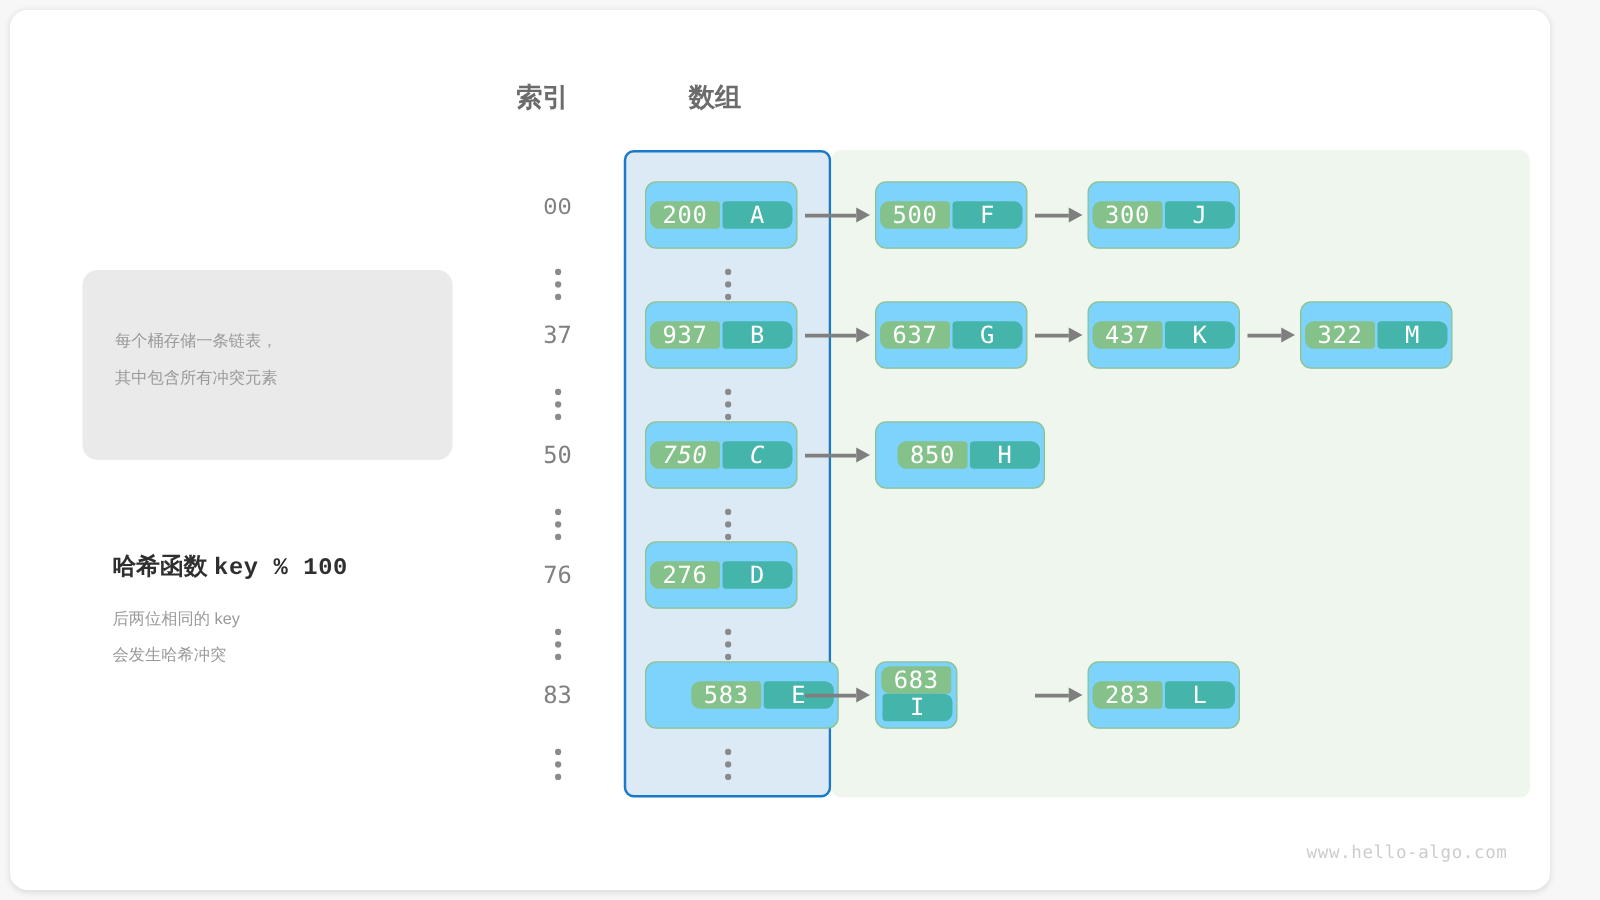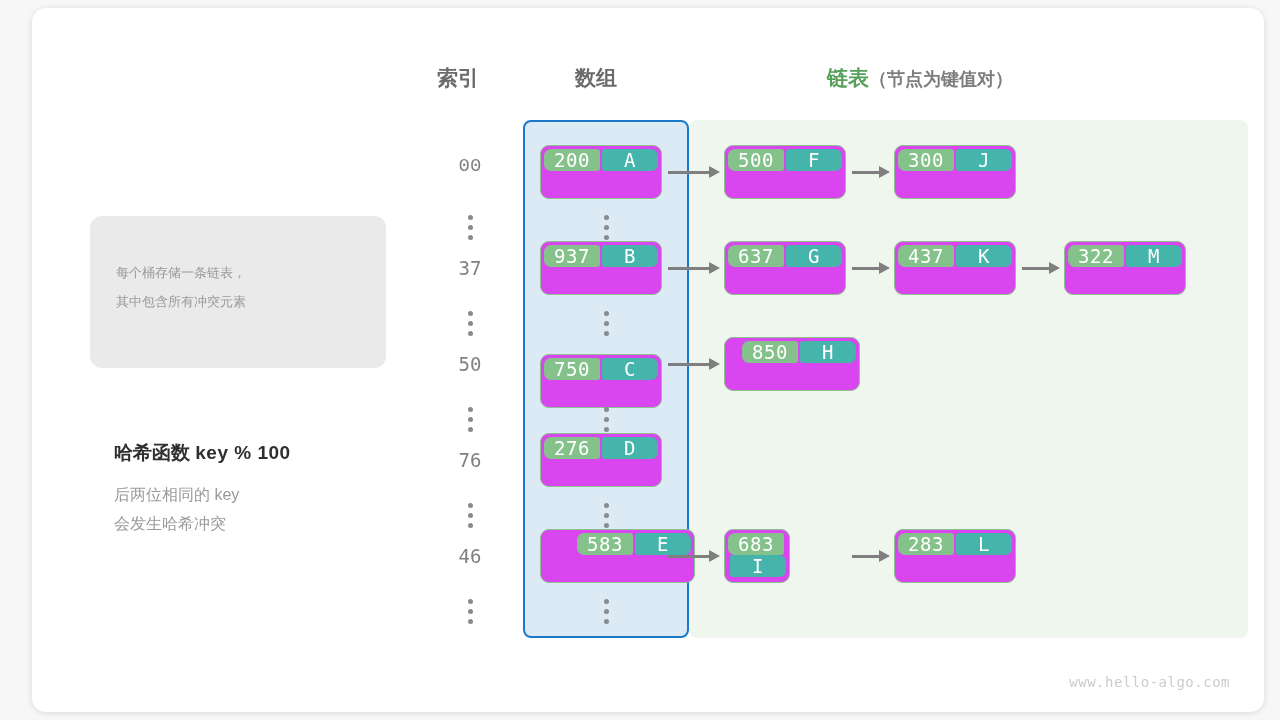--- a/index.html
+++ b/index.html
@@ -16,21 +16,20 @@
   #canvas {
     position: absolute;
     left: 8px;
     top: 8px;
     width: 1232px;
     height: 704px;
     background: #ffffff;
     border-radius: 14px;
     box-shadow: 0 1px 6px rgba(0,0,0,0.13);
     overflow: hidden;
-    margin-left: 24px;
   }
 
   
   .col-head {
     position: absolute;
     font-size: 21px;
     font-weight: bold;
     color: #6b6b6b;
     white-space: nowrap;
   }
@@ -72,27 +71,27 @@
     left: 82px;
     top: 432px;
     width: 300px;
   }
   #hash-title {
     font-size: 19px;
     font-weight: bold;
     color: #2f2f2f;
   }
   #hash-title .mono {
-    font-family: Liberation Sans, sans-serif;
+    font-family: Liberation Mono, monospace;
     font-size: 19px;
     letter-spacing: 0.5px;
   }
   #hash-body {
     margin-top: 14px;
-    font-size: 16px;
+    font-size: 13px;
     line-height: 29px;
     color: #9a9a9a;
     white-space: pre-line;
   }
 
   
   #array-region {
     position: absolute;
     left: 491px;
     top: 112px;
@@ -120,22 +119,22 @@
     font-family: "DejaVu Sans Mono", "Liberation Mono", monospace;
     font-size: 19px;
     color: #808080;
     line-height: 54px;
   }
 
   
   .node {
     position: absolute;
     display: flex;
-    align-items: flex-start;
-    background: #d946ef;
+    align-items: center;
+    background: #7dd3fc;
     border: 1.5px solid #8cc08f;
     border-radius: 9px;
     padding: 3px;
     box-sizing: border-box;
     height: 54px;
   }
   .node .key, .node .val {
     display: flex;
     align-items: center;
     justify-content: center;
@@ -204,23 +203,20 @@
     letter-spacing: 0.5px;
   }
 </style>
 </head>
 <body>
 
 <div id="canvas">
 
   <div class="col-head" id="head-index">索引</div>
   <div class="col-head" id="head-array">数组</div>
-  <div class="col-head" id="head-list">
-    <span class="ll-main">链表</span><span class="ll-sub">（节点为键值对）</span>
-  </div>
 
   <div id="info-card">
     <div id="info-body">每个桶存储一条链表，
 其中包含所有冲突元素</div>
   </div>
 
   <div id="hash-note">
     <div id="hash-title">
       <span>哈希函数</span>
       <span class="mono">key % 100</span>
@@ -297,21 +293,21 @@
         <i></i>
         <i></i>
         <i></i>
       </div>
       <div class="vdots" style="left: 564px; top: 295px; height: 40px;">
         <i></i>
         <i></i>
         <i></i>
       </div>
       <div class="idx" style="top: 329px;">50</div>
-      <div class="node" style="left: 508px; top: 346px;">
+      <div class="node" style="left: 508px; top: 329px; font-style: italic;">
         <div class="key">750</div>
         <div class="val">C</div>
       </div>
       <div class="arrow" style="left: 636px; top: 329px; width: 52px;">
         <div class="shaft"></div>
         <div class="headtip"></div>
       </div>
       <div class="node" style="left: 692px; top: 329px; padding-left: 17px;">
         <div class="key">850</div>
         <div class="val">H</div>
@@ -334,21 +330,21 @@
       <div class="vdots" style="left: 428px; top: 487px; height: 40px;">
         <i></i>
         <i></i>
         <i></i>
       </div>
       <div class="vdots" style="left: 564px; top: 487px; height: 40px;">
         <i></i>
         <i></i>
         <i></i>
       </div>
-      <div class="idx" style="top: 521px;">46</div>
+      <div class="idx" style="top: 521px;">83</div>
       <div class="node" style="left: 508px; top: 521px; padding-left: 36px;">
         <div class="key">583</div>
         <div class="val">E</div>
       </div>
       <div class="arrow" style="left: 636px; top: 521px; width: 52px;">
         <div class="shaft"></div>
         <div class="headtip"></div>
       </div>
       <div class="node" style="left: 692px; top: 521px; flex-direction: column;">
         <div class="key">683</div>

